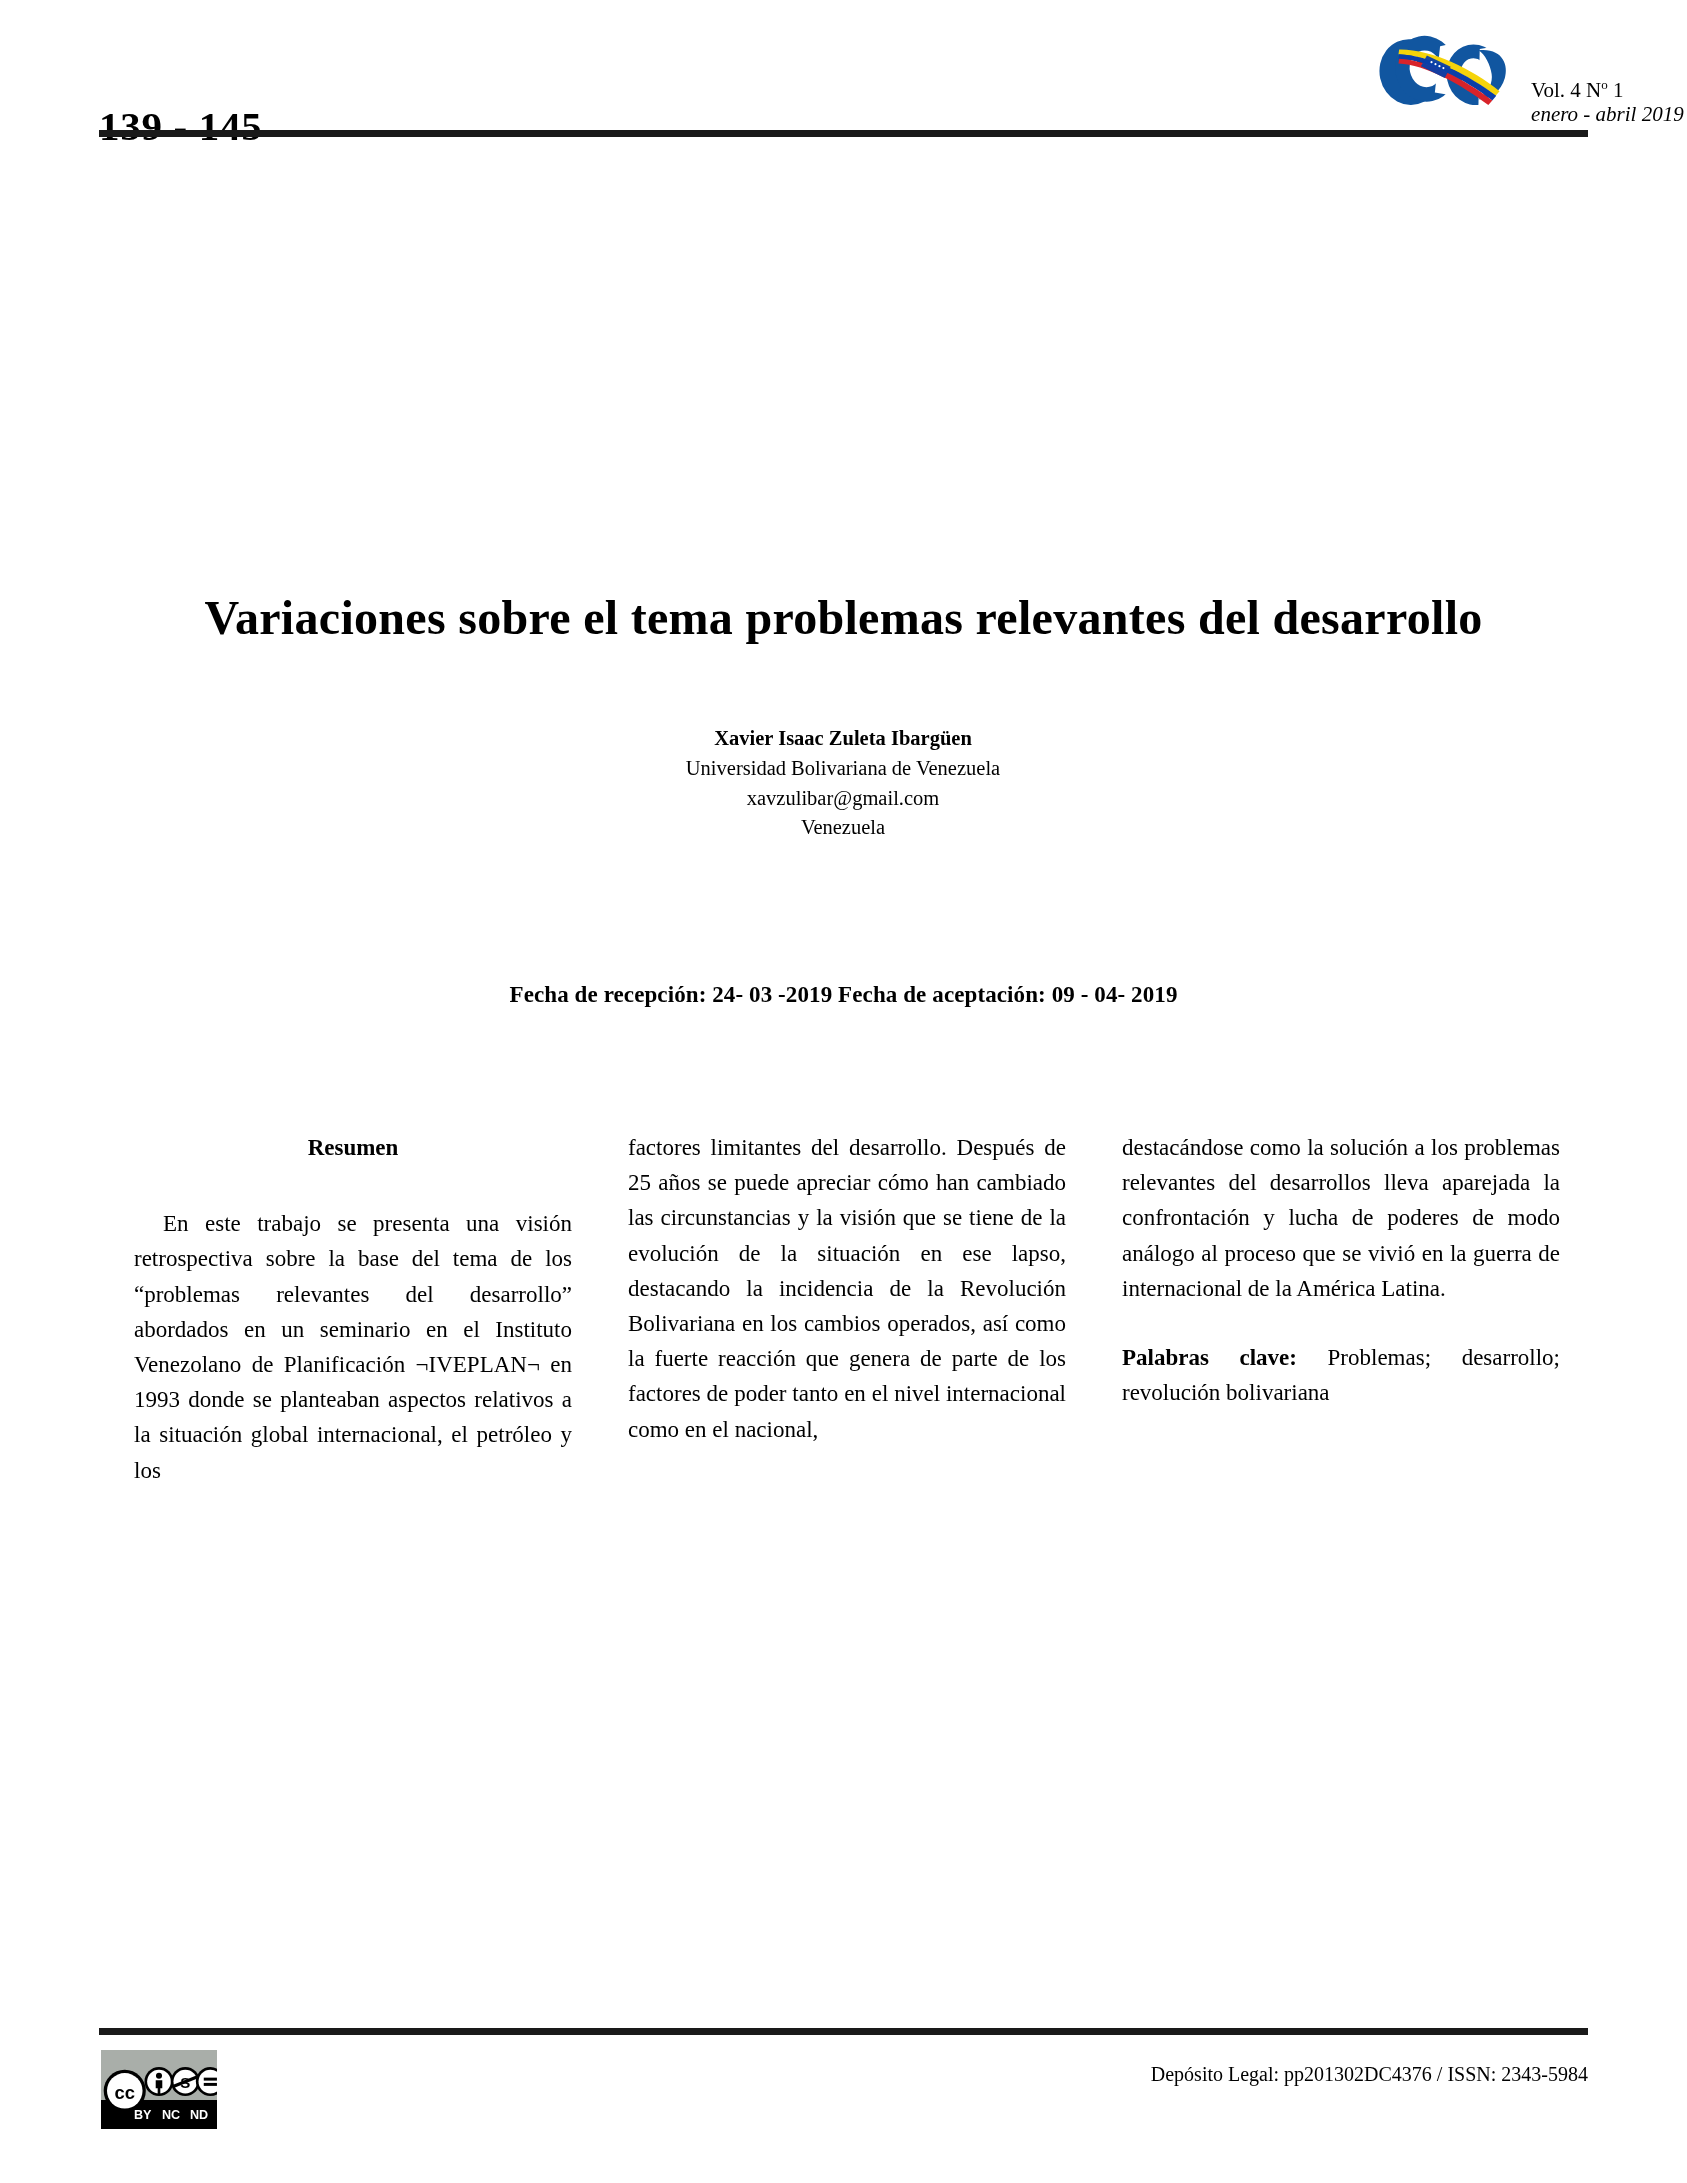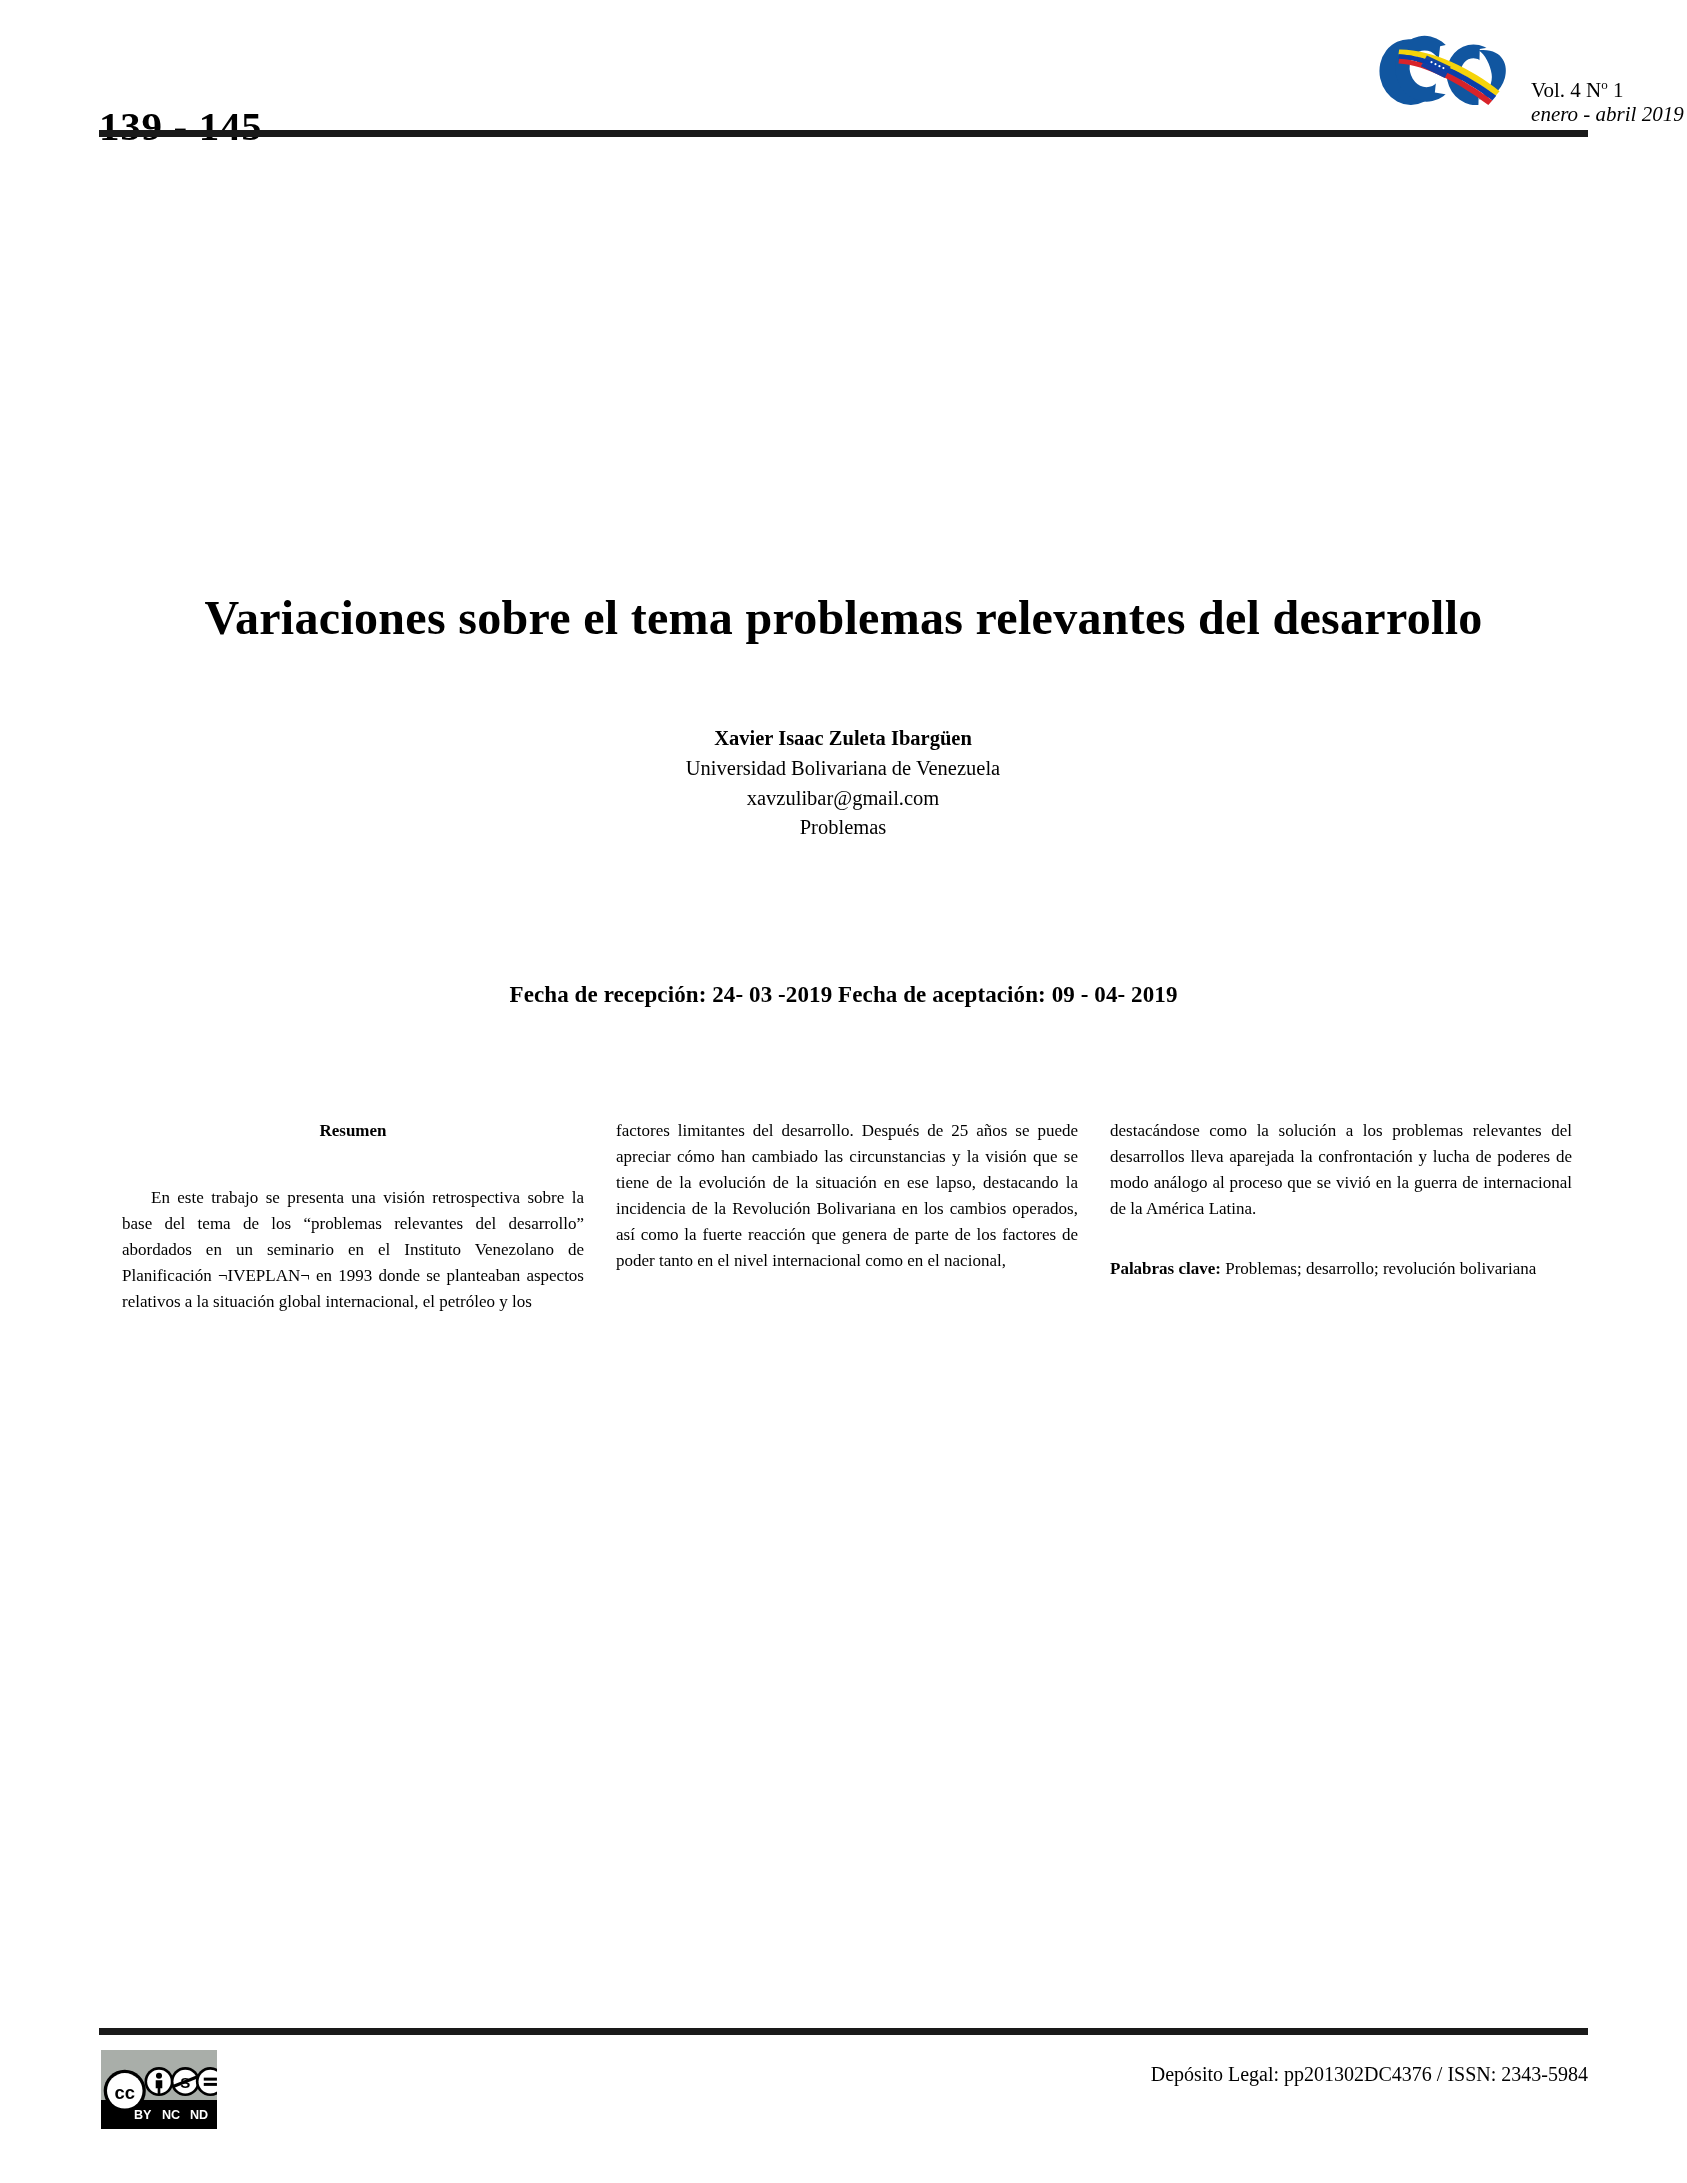--- a/index.html
+++ b/index.html
@@ -120,22 +120,22 @@
     top: 1118px;
     width: 1449px;
     display: flex;
     gap: 32px;
   }
   .col {
     width: 462px;
     flex: 0 0 462px;
   }
   .col p {
-    margin: 0;
-    font-size: 17px;
+    margin: 12px;
+    font-size: 23px;
     line-height: 1.53;
     text-align: justify;
     text-justify: inter-word;
     hyphens: none;
   }
   .section-head {
     text-align: center !important;
     font-weight: bold;
     font-size: 25px;
     margin-bottom: 41px !important;
@@ -244,21 +244,21 @@
   </div>
 
   <div class="header-rule"></div>
 
   <h1 class="title">Variaciones sobre el tema problemas relevantes del desarrollo</h1>
 
   <div class="author-block">
     <span class="author-name">Xavier Isaac Zuleta Ibargüen</span>
     <span class="affil">Universidad Bolivariana de Venezuela</span>
     <span class="email">xavzulibar@gmail.com</span>
-    <span class="country">Problemas</span>
+    <span class="country">Venezuela</span>
   </div>
 
   <div class="dates">Fecha de recepción: 24- 03 -2019  Fecha de aceptación: 09 - 04- 2019</div>
 
   <div class="abstract">
 
     <div class="col">
       <p class="section-head">Resumen</p>
       <p class="body-par">En este trabajo se presenta una visión retrospectiva sobre la base del tema de los “problemas relevantes del desarrollo” abordados en un seminario en el Instituto Venezolano de Planificación ¬IVEPLAN¬ en 1993 donde se planteaban aspectos relativos a la situación global internacional, el petróleo y los</p>
     </div>

